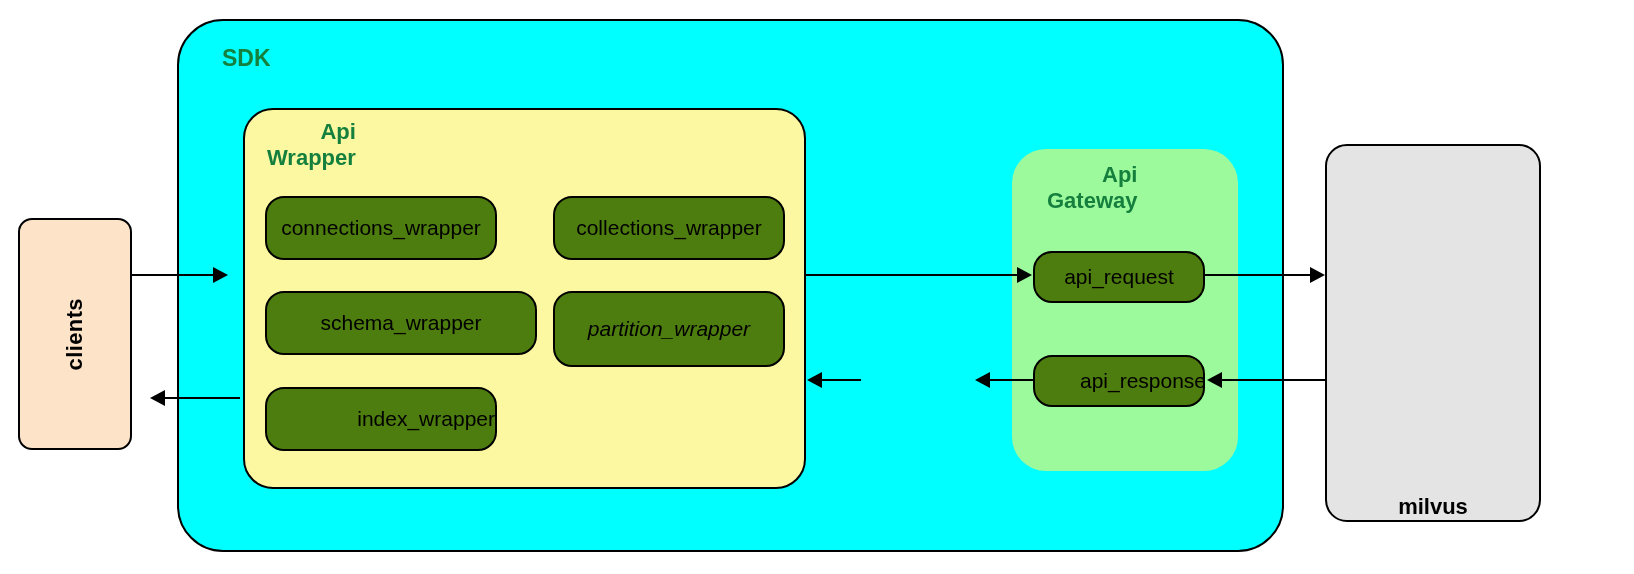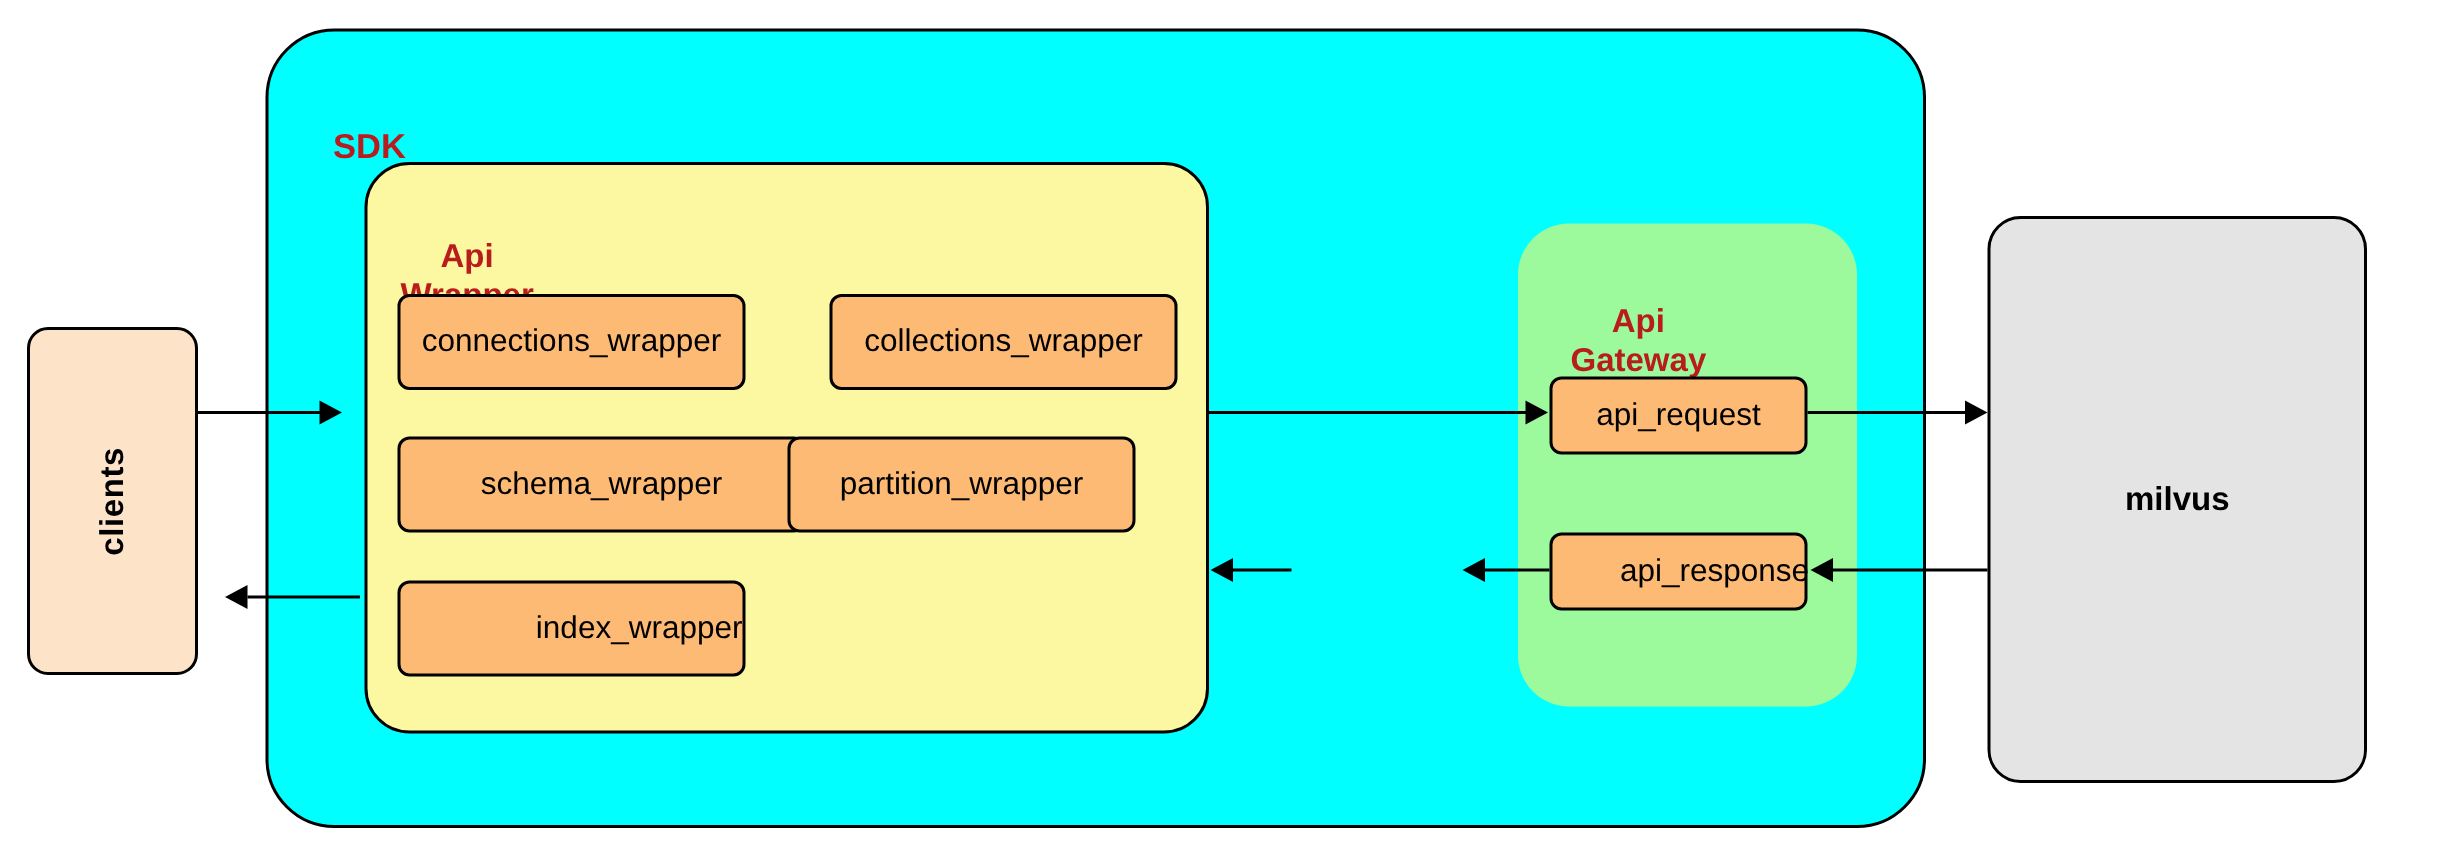--- a/index.html
+++ b/index.html
@@ -34,25 +34,24 @@
     top: 19px;
     width: 1107px;
     height: 533px;
     background: #00ffff;
     border: 2px solid #000000;
     border-radius: 46px;
   }
   .container-label {
     position: absolute;
     font-weight: bold;
-    color: #b91c1c;
+    color: #15803d;
     line-height: 1.18;
     white-space: pre-line;
-    text-align: center;
-    margin-top: 39px;
+    text-align: right;
   }
   .sdk-label {
     left: 43px;
     top: 24px;
     font-size: 23px;
   }
 
   
   .wrapper-container {
     left: 243px;
@@ -80,23 +79,23 @@
     border-radius: 34px;
   }
   .gateway-label {
     left: 35px;
     top: 13px;
     font-size: 22px;
   }
 
   
   .box-white {
-    background: #fdba74;
-    border: 2px solid #000000;
-    border-radius: 8px;
+    background: #4d7c0f;
+    border: 2px solid #000000;
+    border-radius: 19px;
     font-size: 21px;
     font-weight: normal;
   }
 
   
   .clients-box {
     left: 18px;
     top: 218px;
     width: 114px;
     height: 232px;
@@ -110,27 +109,28 @@
     transform: rotate(180deg);
     font-weight: bold;
     font-size: 22px;
     letter-spacing: 0.4px;
   }
 
   
   .milvus-box {
     left: 1325px;
     top: 144px;
-    width: 253px;
+    width: 216px;
     height: 378px;
     background: #e4e4e4;
     border: 2px solid #000000;
     border-radius: 22px;
     font-weight: bold;
     font-size: 22px;
+    align-items: flex-end;
   }
 
   
   .checker-box {
     left: 861px;
     top: 355px;
     width: 114px;
     height: 52px;
   }
 
@@ -174,21 +174,21 @@
   <div class="node box-white" style="left:265px; top:291px; width:272px; height:64px;">
     <span>schema_wrapper</span>
   </div>
   <div class="node box-white" style="left:265px; top:387px; width:232px; height:64px;justify-content:flex-end;">
     <span>index_wrapper</span>
   </div>
 
   <div class="node box-white" style="left:553px; top:196px; width:232px; height:64px;">
     <span>collections_wrapper</span>
   </div>
-  <div class="node box-white" style="left:525px; top:291px; width:232px; height:64px;">
+  <div class="node box-white" style="left:553px; top:291px; width:232px; height:76px;font-style:italic;">
     <span>partition_wrapper</span>
   </div>
 
   <div class="node gateway-container">
     <span class="container-label gateway-label">Api
 Gateway</span>
   </div>
 
   <div class="node box-white" style="left:1033px; top:251px; width:172px; height:52px;">
     <span>api_request</span>

